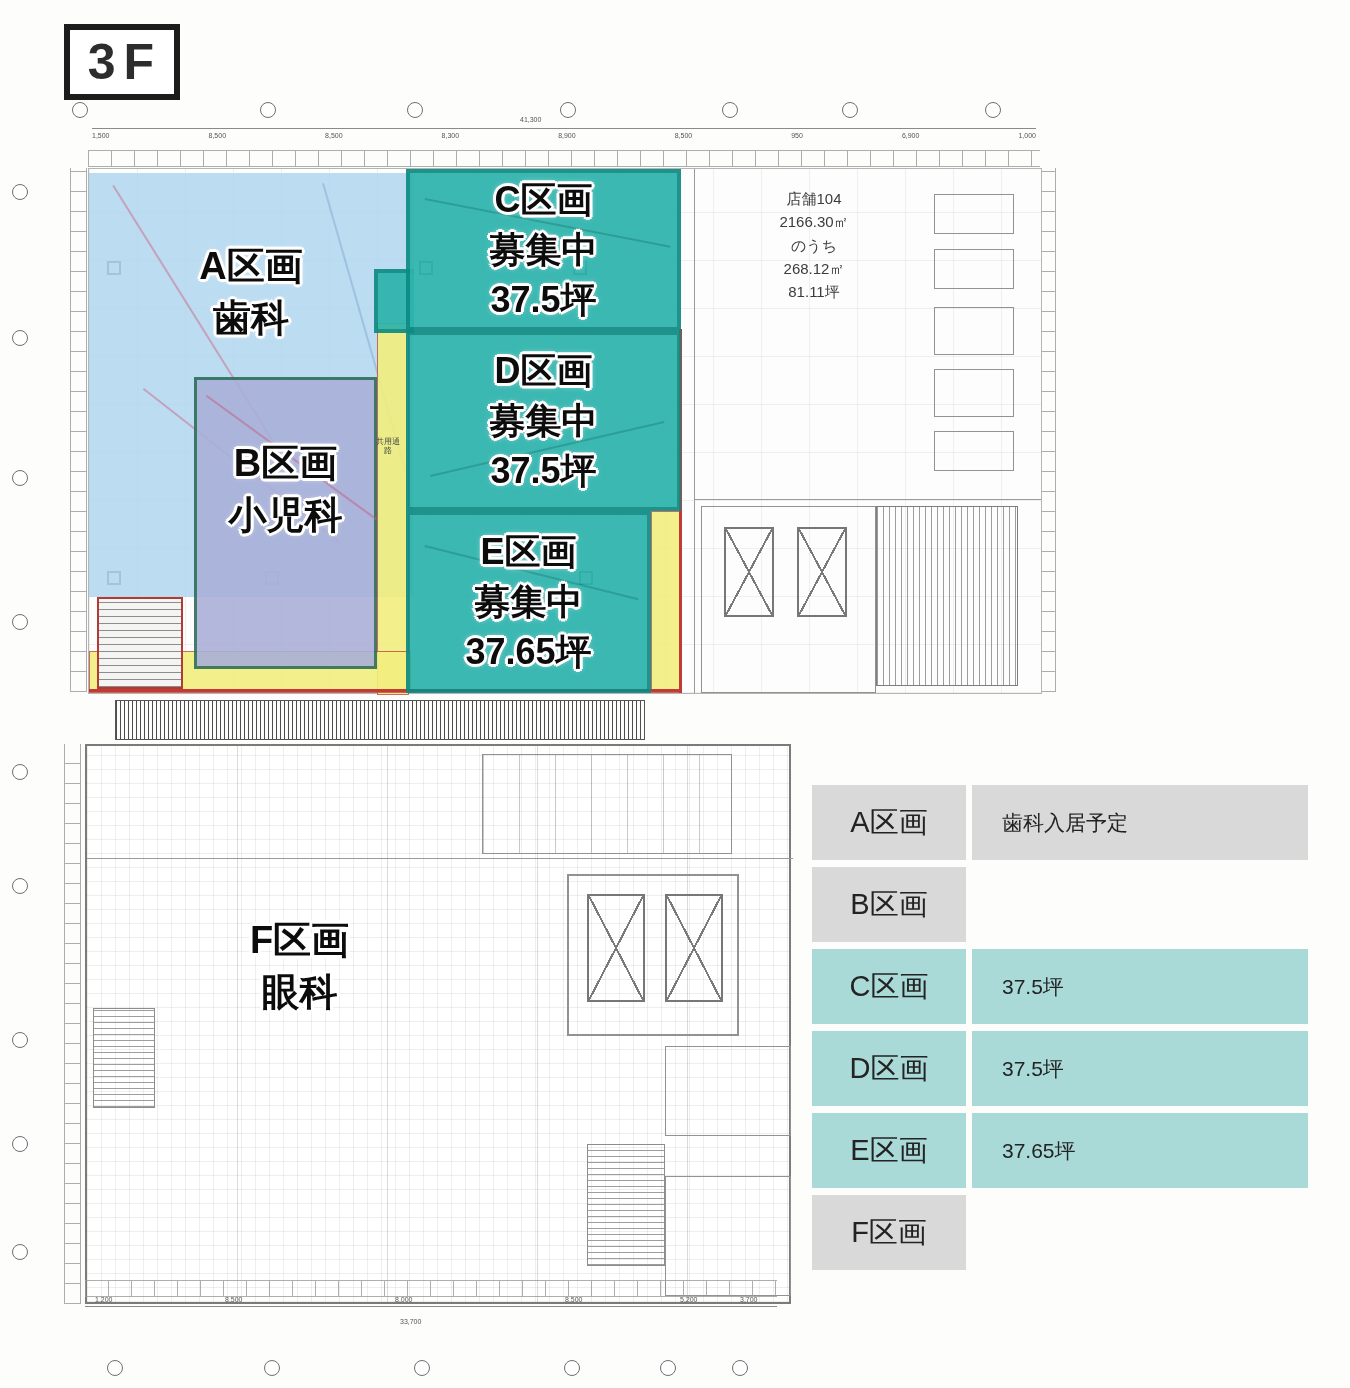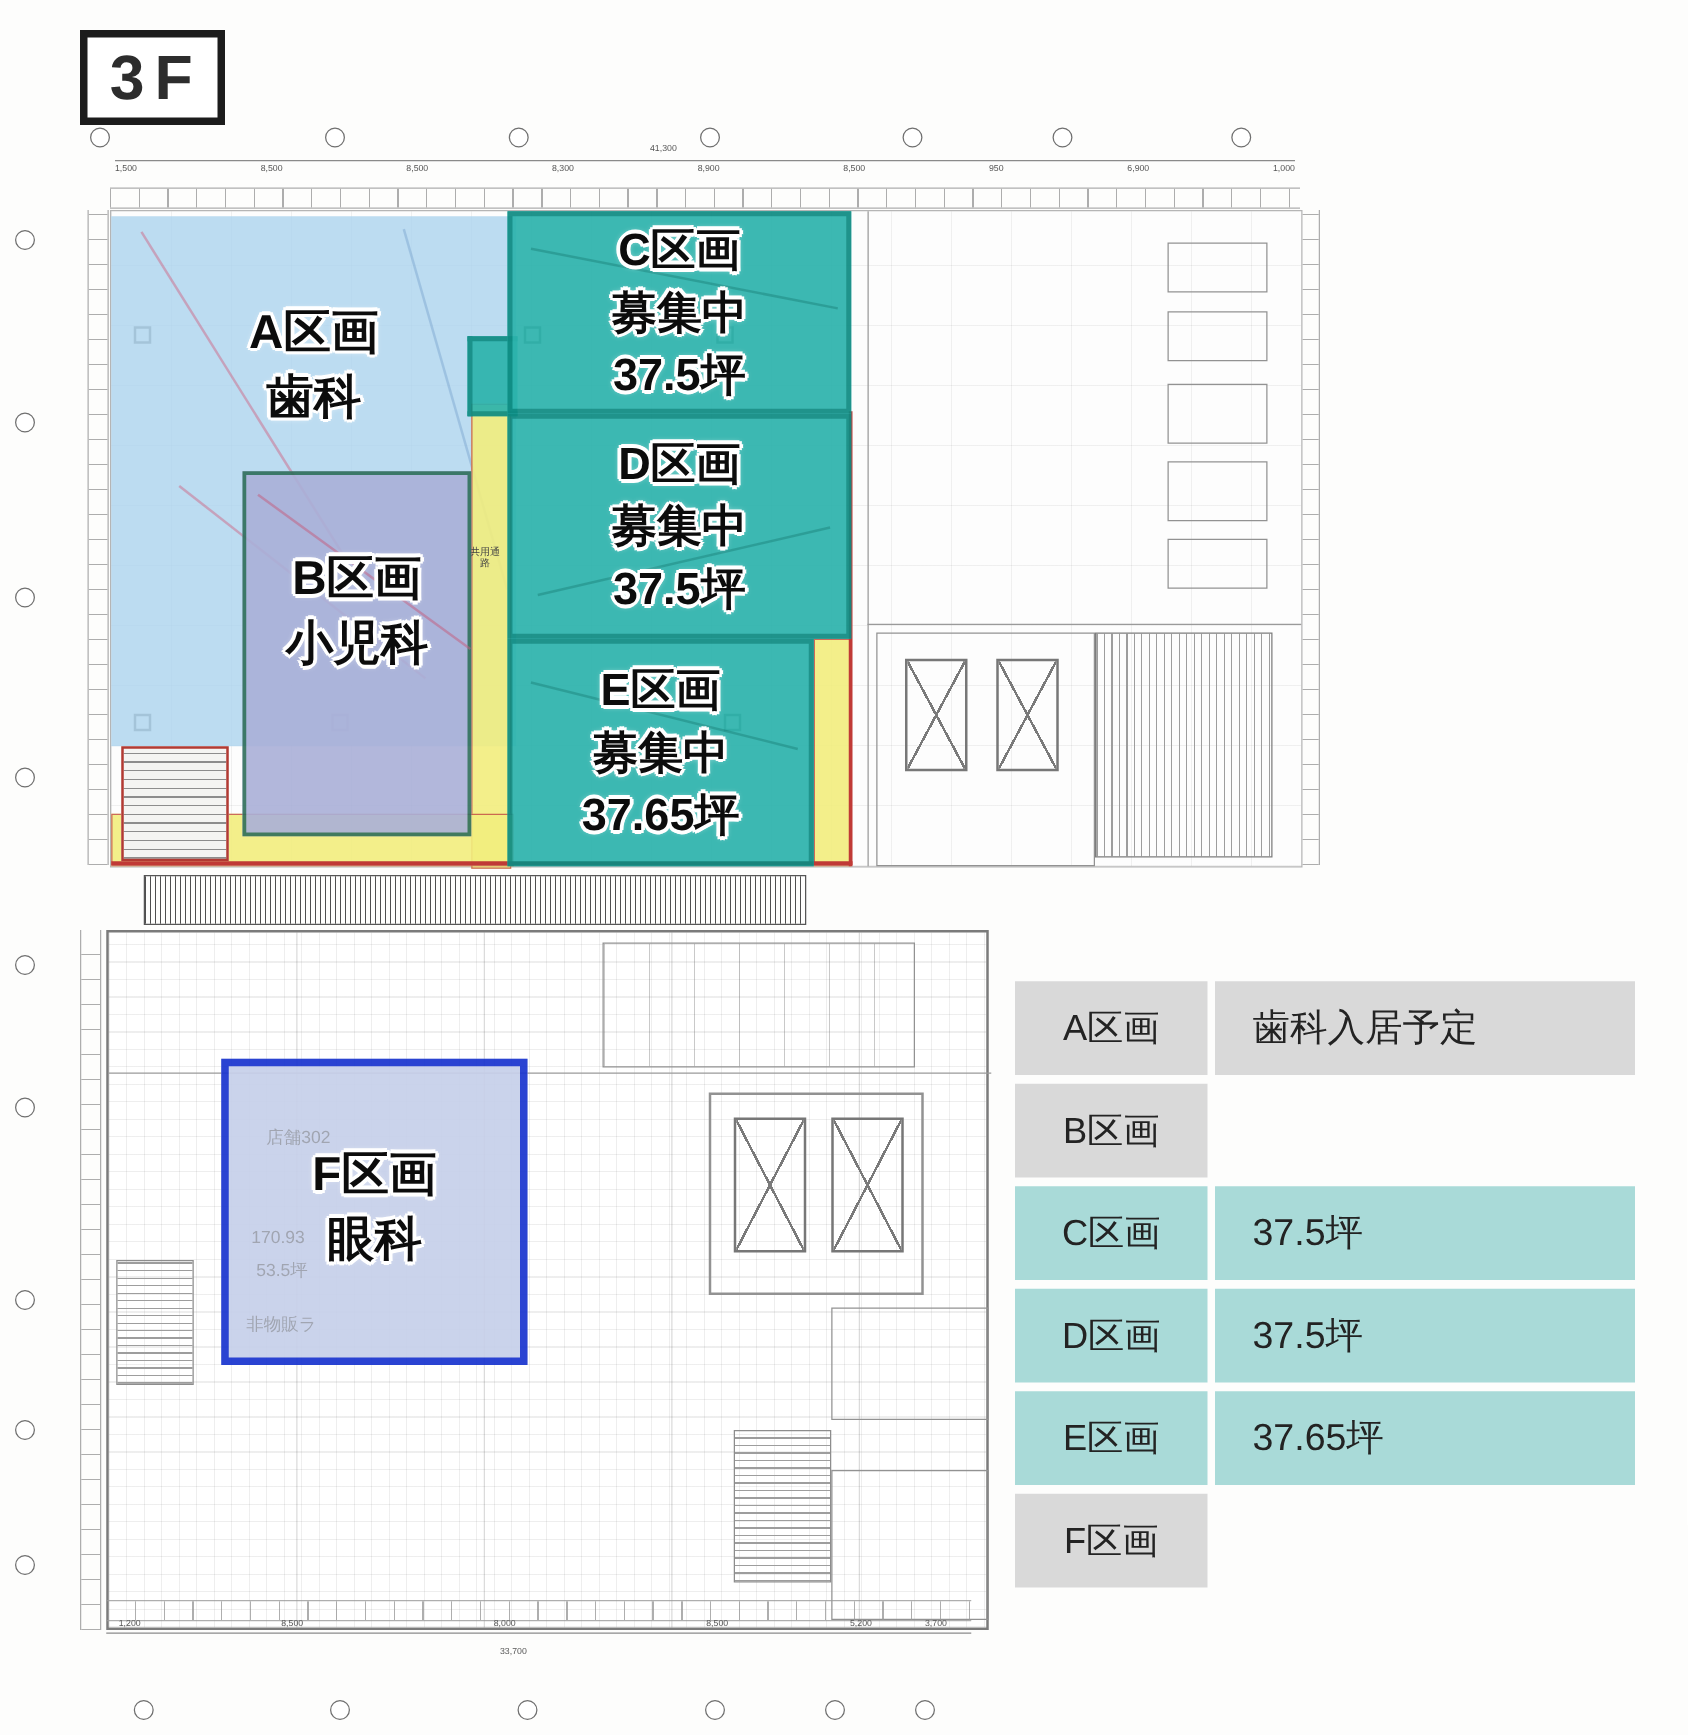--- a/index.html
+++ b/index.html
@@ -77,21 +77,21 @@
   .vacant div{font-size:30px;color:#2f2f2f;line-height:1.35;}
 
   
   .rtable{left:812px;top:778px;width:496px;}
   .thead{height:75px;background:var(--header-teal,#13938e);display:flex;align-items:center;
     justify-content:center;}
   .thead span{color:#fff;font-size:38px;font-weight:700;letter-spacing:6px;}
   .trow{display:flex;gap:6px;margin-top:7px;height:75px;}
   .tcell{display:flex;align-items:center;box-sizing:border-box;}
   .zone-cell{width:154px;justify-content:center;font-size:29px;color:#232323;}
-  .detail-cell{flex:1;padding-left:30px;font-size:30px;color:#232323;}
+  .detail-cell{flex:1;padding-left:30px;font-size:21px;color:#232323;}
   .variant-gray .tcell{background:var(--row-gray,#d9d9d9);}
   .variant-teal .tcell{background:var(--row-teal,#a9dad8);}
 </style>
 </head>
 <body>
 
 <div class="canvas">
 
   <div class="abs floor-badge">
     <span>3F</span>
@@ -176,20 +176,27 @@
 
     <div class="zone zone-teal" style="left:317px;top:342px;width:245px;height:182px;">
       <div class="diag" style="left:15px;top:30px;width:220px;background:#0f7f78;transform:rotate(14deg);"></div>
     </div>
     <div class="zlabel" style="left:317px;top:342px;width:245px;height:182px;">
       <div class="olabel fs36">E区画</div>
       <div class="olabel fs36">募集中</div>
       <div class="olabel fs36">37.65坪</div>
     </div>
 
+    <div class="store104" style="position:absolute;left:620px;top:18px;width:210px;">
+      <div>店舗104</div>
+      <div>2166.30㎡</div>
+      <div>のうち</div>
+      <div>268.12㎡</div>
+      <div>81.11坪</div>
+    </div>
 
     <div class="room" style="left:845px;top:25px;width:80px;height:40px;"></div>
     <div class="room" style="left:845px;top:80px;width:80px;height:40px;"></div>
     <div class="room" style="left:845px;top:138px;width:80px;height:48px;"></div>
     <div class="room" style="left:845px;top:200px;width:80px;height:48px;"></div>
     <div class="room" style="left:845px;top:262px;width:80px;height:40px;"></div>
 
     <div class="room" style="left:612px;top:337px;width:175px;height:187px;">
       <div class="xbox" style="left:22px;top:20px;width:50px;height:90px;"></div>
       <div class="xbox" style="left:95px;top:20px;width:50px;height:90px;"></div>
@@ -213,26 +220,20 @@
     <div class="room" style="left:480px;top:128px;width:172px;height:162px;border-width:2px;">
       <div class="xbox" style="left:18px;top:18px;width:58px;height:108px;"></div>
       <div class="xbox" style="left:96px;top:18px;width:58px;height:108px;"></div>
     </div>
 
     <div class="hhatch" style="position:absolute;left:6px;top:262px;width:62px;height:100px;"></div>
     <div class="hhatch" style="position:absolute;left:500px;top:398px;width:78px;height:122px;"></div>
     <div class="room" style="left:578px;top:300px;width:126px;height:90px;"></div>
     <div class="room" style="left:578px;top:430px;width:126px;height:120px;"></div>
 
-    <div class="zone zone-f" style="left:90px;top:101px;width:245px;height:245px;">
-      <div class="fainttxt" style="left:30px;top:48px;">店舗302</div>
-      <div class="fainttxt" style="left:18px;top:128px;">170.93</div>
-      <div class="fainttxt" style="left:22px;top:155px;">53.5坪</div>
-      <div class="fainttxt" style="left:14px;top:198px;">非物販ラ</div>
-    </div>
     <div class="zlabel" style="left:90px;top:140px;width:245px;height:160px;">
       <div class="olabel fs38">F区画</div>
       <div class="olabel fs38">眼科</div>
     </div>
   </div>
 
 
   <div class="abs ticks-h" style="left:85px;top:1280px;width:692px;height:15px;"></div>
   <div class="abs dimline" style="left:85px;top:1306px;width:692px;"></div>
   <div class="abs" style="left:85px;top:1296px;width:692px;height:12px;">

